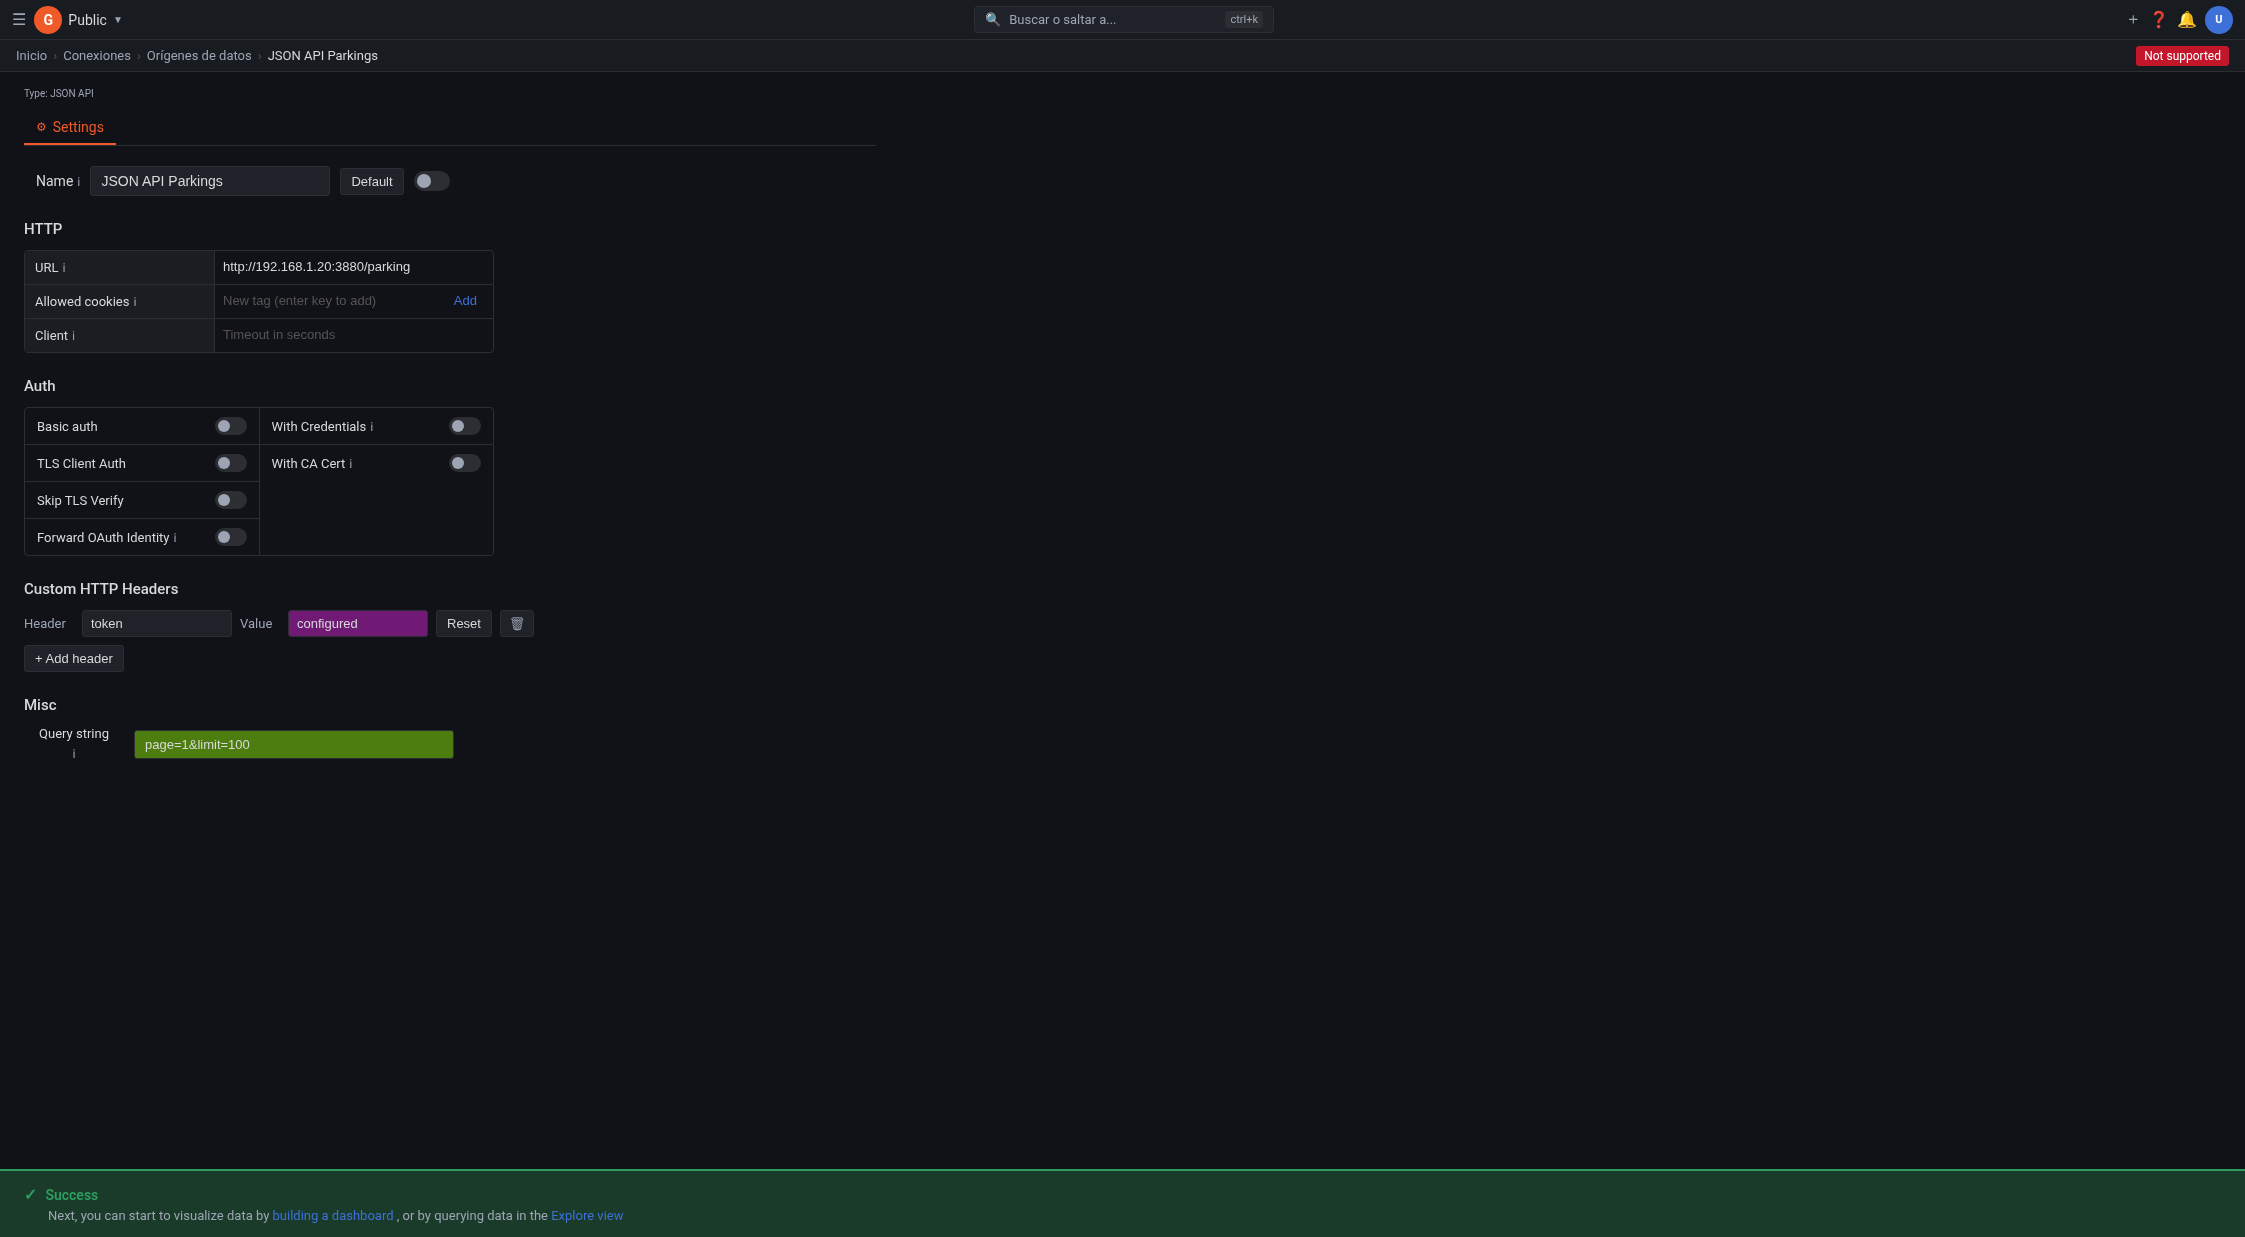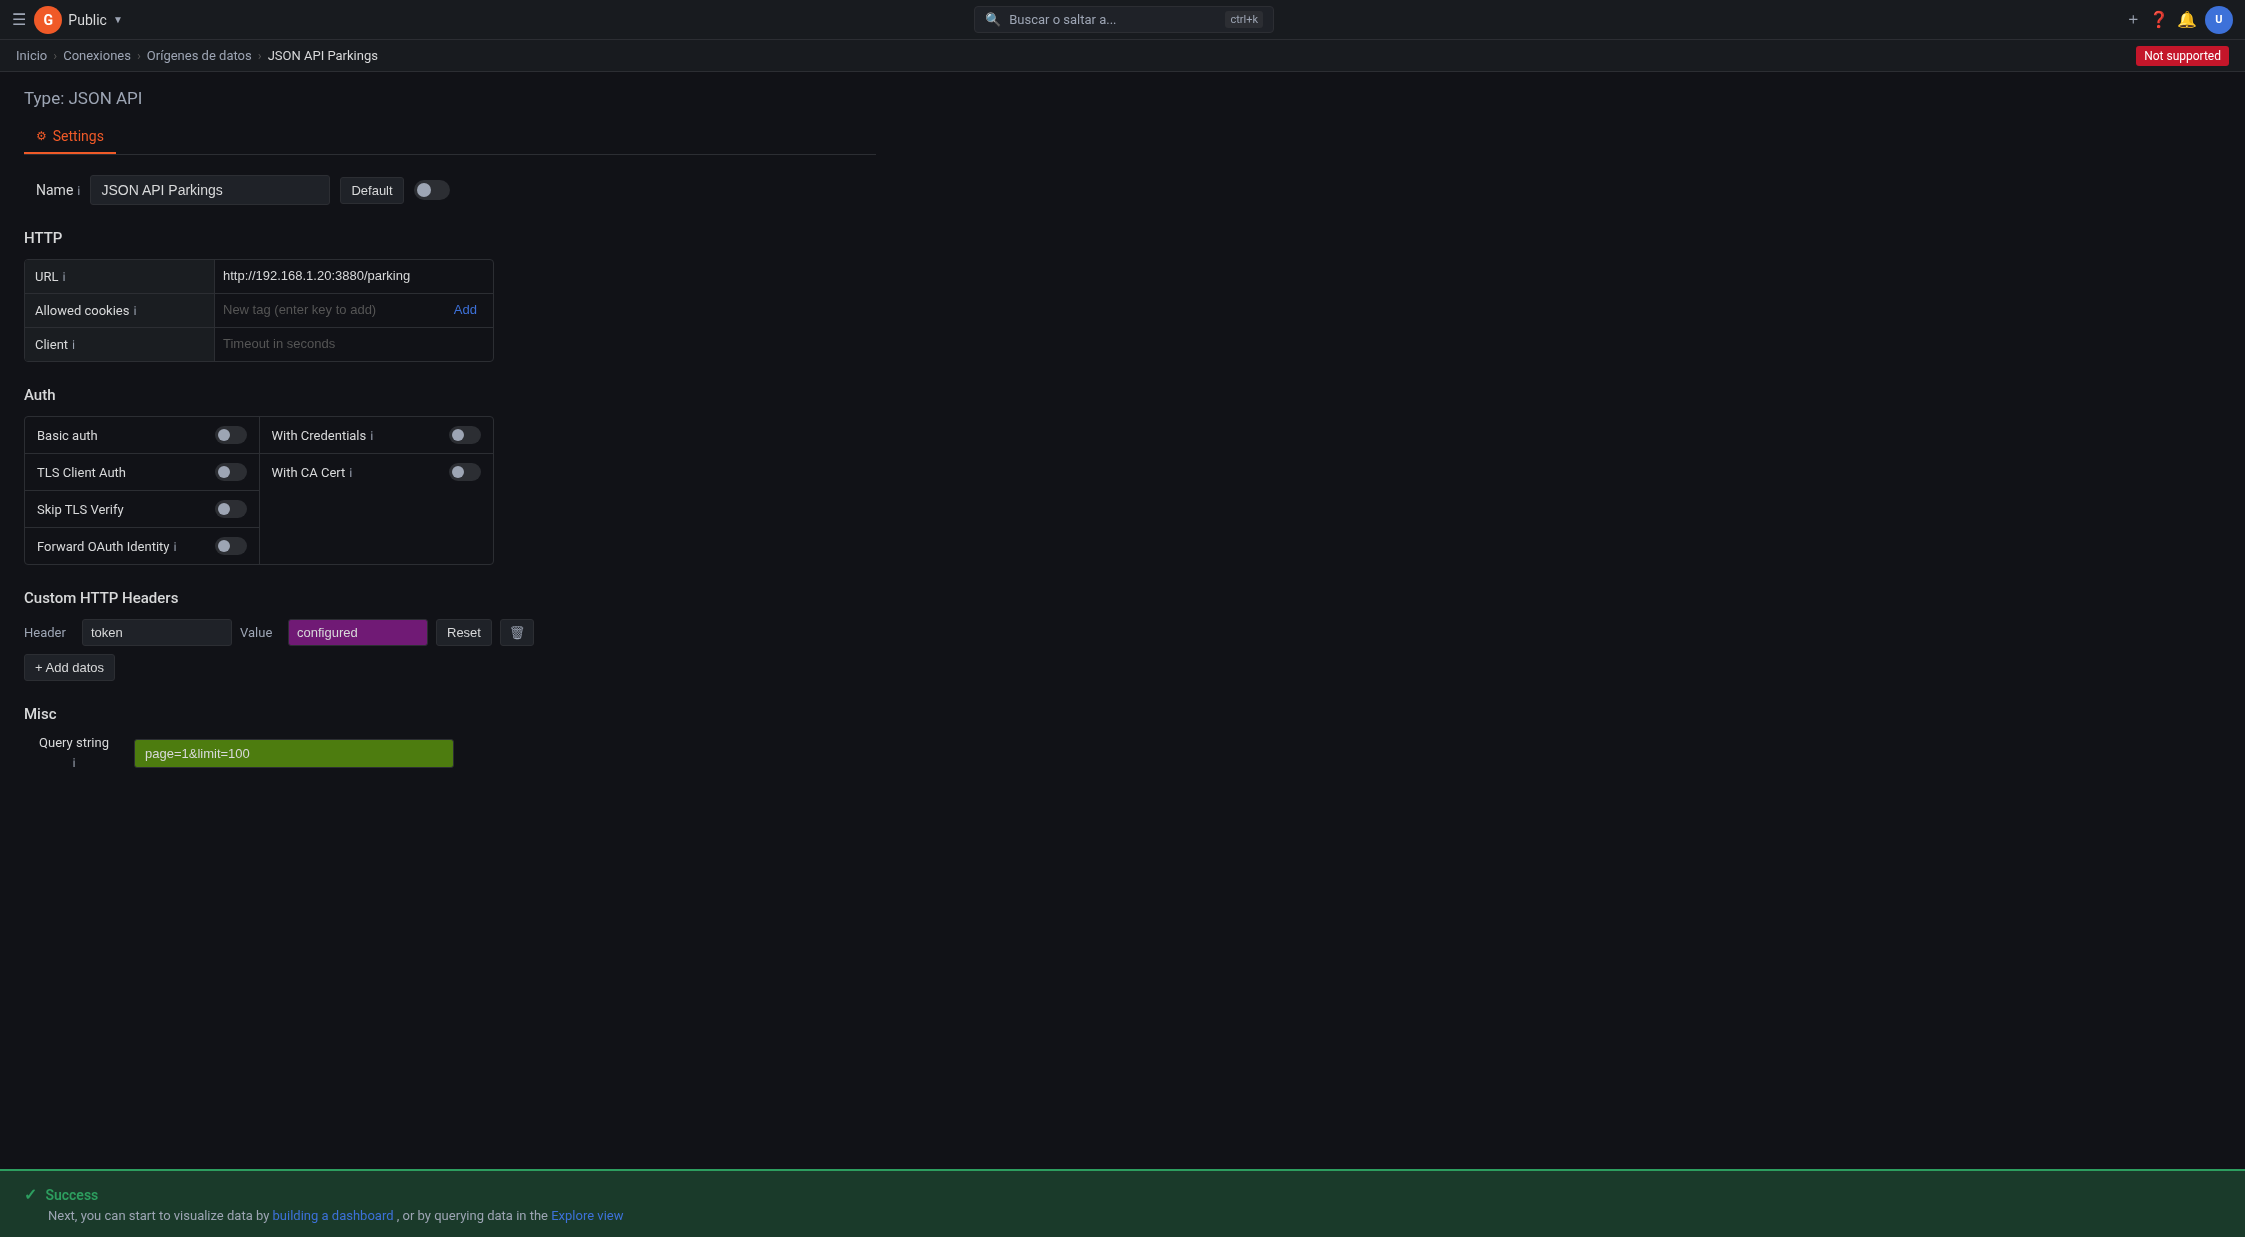--- a/index.html
+++ b/index.html
@@ -90,21 +90,21 @@
     }
 
     
     .content {
       padding: 16px 24px;
       max-width: 900px;
     }
 
     .type-label {
       color: #9da5b4;
-      font-size: 17px;
+      font-size: 10px;
       margin-bottom: 12px;
     }
 
     
     .tabs {
       display: flex;
       border-bottom: 1px solid #2c2e33;
       margin-bottom: 20px;
     }
     .tab {
@@ -594,21 +594,21 @@
         <span class="header-label-col">Header</span>
         <input class="header-input" type="text" value="token" style="">
         <span class="value-label">Value</span>
         <input class="value-input" type="text" value="configured" style="">
         <button class="reset-btn">Reset</button>
         <button class="delete-btn">
           <span>🗑</span>
         </button>
       </div>
     </div>
-    <button class="add-header-btn">+ Add datos</button>
+    <button class="add-header-btn">+ Add header</button>
   </div>
 
   <div class="misc-section">
     <div class="section-title">Misc</div>
     <div class="query-row">
       <div class="query-label">
         <span>Query string</span>
         <span class="info-icon">ℹ</span>
       </div>
       <input class="query-input" type="text" value="page=1&amp;limit=100" style="">

